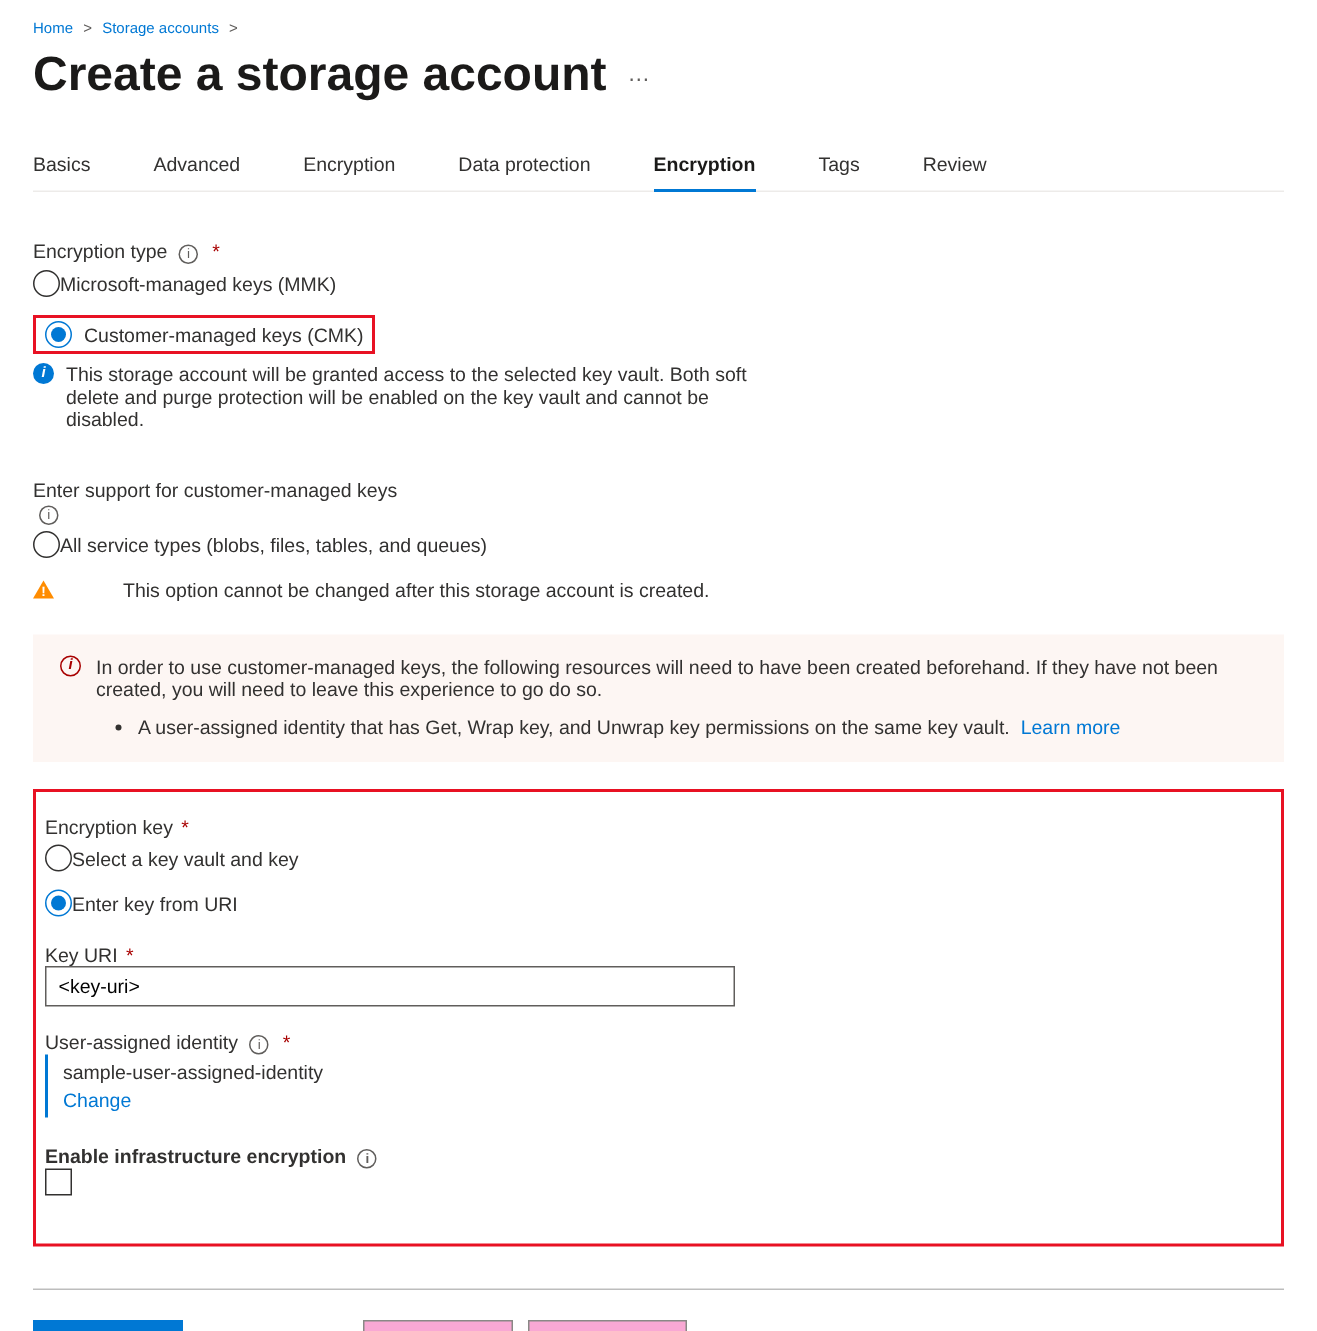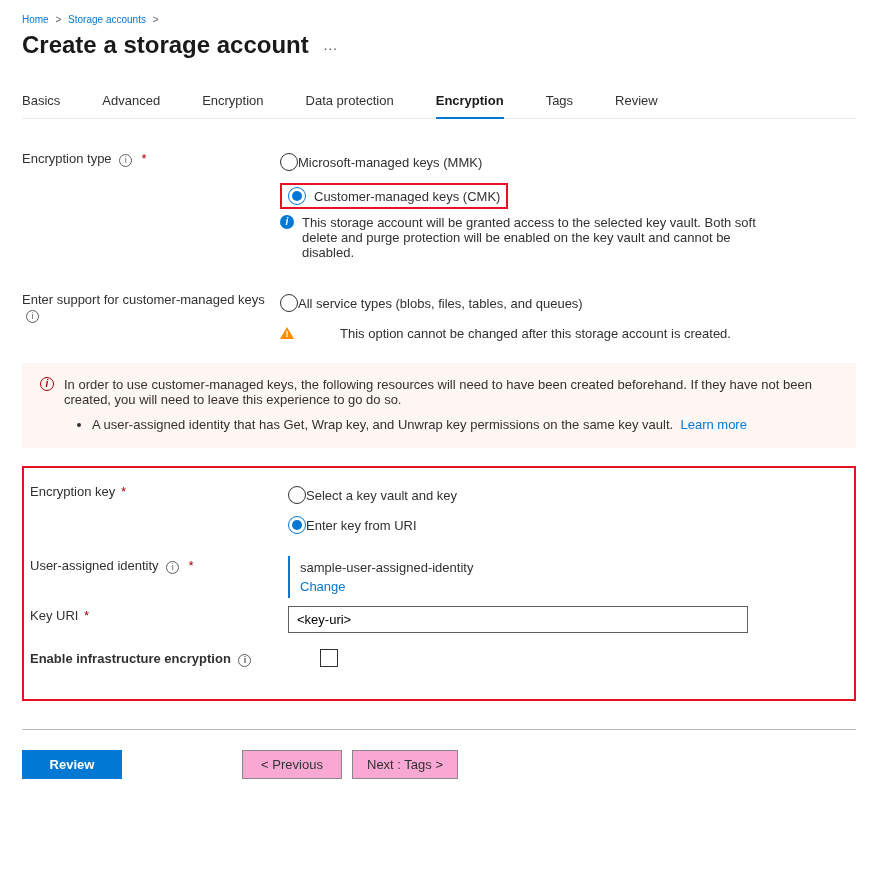--- a/index.html
+++ b/index.html
@@ -13,32 +13,32 @@
     width: 878px;
   }
   a { color: #0078d4; text-decoration: none; cursor: pointer; }
 
   
   .breadcrumb { padding: 14px 0 6px; font-size: 10px; }
   .breadcrumb .sep { color: #605e5c; margin: 0 4px; }
 
   
   .title-row { display: flex; align-items: center; gap: 14px; margin: 0 0 28px; }
-  h1 { font-size: 24px; font-weight: 600; margin: 0; color: #1b1a19; }
+  h1 { font-size: 32px; font-weight: 600; margin: 0; color: #1b1a19; }
   .ellipsis-btn { font-size: 15px; color: #605e5c; cursor: pointer; letter-spacing: 2px; line-height: 10px; }
 
   
   .tabs { display: flex; gap: 42px; border-bottom: 1px solid #edebe9; margin-bottom: 30px; }
   .tab { padding: 6px 0 10px; cursor: pointer; color: #323130; position: relative; }
   .tab.active { color: #1b1a19; font-weight: 600; }
   .tab.active::after {
     content: ""; position: absolute; left: 0; right: 0; bottom: -1px;
     height: 2px; background: #0078d4;
   }
-  .row { display: flex; align-items: flex-start; margin-bottom: 8px; }
+  .row { display: flex; align-items: flex-start; margin-bottom: 8px; flex-direction: column; }
   .label-col {
     width: 258px; flex-shrink: 0;
     padding-top: 2px; font-size: 13px; color: #323130;
   }
   .label-col .req { color: #a80000; margin-left: 2px; }
   .field-col { flex: 1; }
   .info-icon {
     display: inline-block; width: 13px; height: 13px; border: 1px solid #605e5c;
     border-radius: 50%; text-align: center; font-size: 9px; line-height: 11px;
     color: #605e5c; cursor: default; margin-left: 4px;
@@ -199,44 +199,44 @@
         <div class="radio"></div>
         <span class="radio-label">Select a key vault and key</span>
       </div>
       <div class="radio-item">
         <div class="radio selected"></div>
         <span class="radio-label">Enter key from URI</span>
       </div>
     </div>
   </div>
 
+  <div class="row" style="margin-top:8px;">
+    <div class="label-col">
+      <span>Key URI</span>
+      <span class="req">*</span>
+    </div>
+    <div class="field-col">
+      <input type="text" value="&lt;key-uri&gt;" style="">
+    </div>
+  </div>
+
   <div class="row" style="margin-top:14px;">
     <div class="label-col">
       <span>User-assigned identity</span>
       <span class="info-icon">i</span>
       &nbsp;<span class="req">*</span>
     </div>
     <div class="field-col">
       <div class="identity-block">
         <div class="identity-name">sample-user-assigned-identity</div>
         <a class="identity-change">Change</a>
       </div>
     </div>
   </div>
 
-  <div class="row" style="margin-top:8px;">
-    <div class="label-col">
-      <span>Key URI</span>
-      <span class="req">*</span>
-    </div>
-    <div class="field-col">
-      <input type="text" value="&lt;key-uri&gt;" style="">
-    </div>
-  </div>
-
   <div class="row" style="margin-top:16px;font-weight:bold;">
     <div class="label-col" style="width:290px;">
       <span>Enable infrastructure encryption</span>
       <span class="info-icon">i</span>
     </div>
     <div class="field-col">
       <div class="checkbox"></div>
     </div>
   </div>
 </div>

